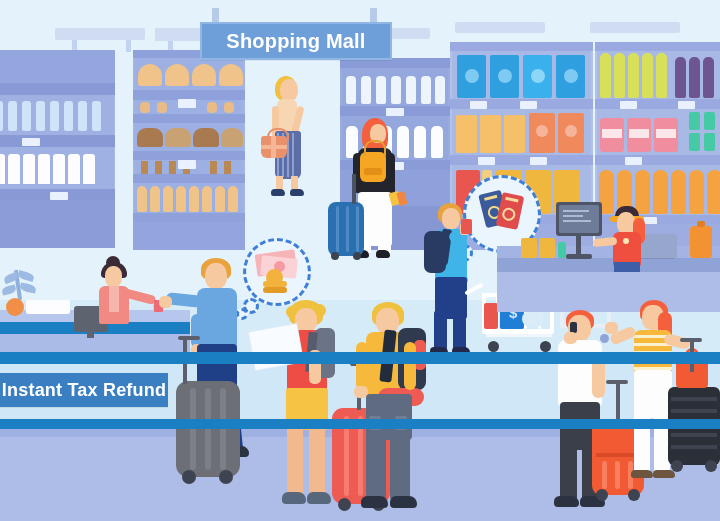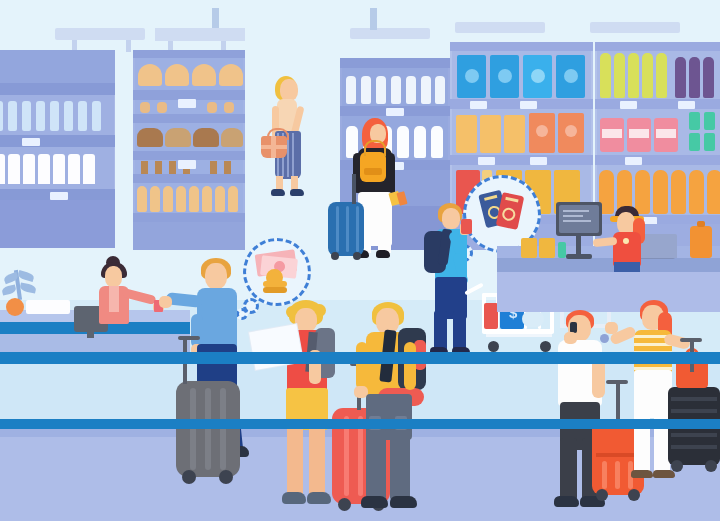--- a/index.html
+++ b/index.html
@@ -278,20 +278,23 @@
   </div>
   <div class="abs" style="left:595px;top:215px;width:130px;height:9px;background:#9aaae0;"></div>
   <div class="price-tag" style="left:640px;top:217px;width:17px;height:8px;"></div>
   <div class="abs" style="left:595px;top:224px;width:130px;height:26px;background:#9dadE1;"></div>
 
   <div class="floor-far"></div>
   <div class="floor-mid"></div>
   <div class="floor-near"></div>
   <div class="floor-shadow"></div>
 
+  <div id="mall-sign" class="sign">
+    <span>Shopping Mall</span>
+  </div>
 
   <div class="abs" style="left:263px;top:76px;width:60px;height:125px;">
     <div class="hair" style="left:12px;top:0px;width:22px;height:25px;background:#f0c03f;border-radius:50% 50% 40% 40%;"></div>
     <div class="head skin" style="left:17px;top:3px;width:18px;height:22px;"></div>
     <div class="abs" style="left:14px;top:23px;width:20px;height:34px;background:#f7d6b4;border-radius:6px 6px 2px 2px;"></div>
     <div class="arm" style="left:9px;top:30px;width:7px;height:32px;background:#f7c9a0;"></div>
     <div class="arm" style="left:31px;top:30px;width:7px;height:30px;background:#f7c9a0;transform:rotate(14deg);"></div>
     <div class="abs" style="left:12px;top:55px;width:26px;height:48px;background:#5b6ea8;border-radius:3px 3px 6px 6px;"></div>
     <div class="abs" style="left:14px;top:57px;width:2px;height:44px;background:#8fa0cf;"></div>
     <div class="abs" style="left:19px;top:57px;width:2px;height:44px;background:#8fa0cf;"></div>
@@ -611,14 +614,17 @@
     <div class="abs" style="left:9px;top:-8px;width:14px;height:12px;border:3px solid #f15a33;border-bottom:none;border-radius:8px 8px 0 0;box-sizing:border-box;"></div>
   </div>
   <div class="handle-bar" style="left:690px;top:340px;height:32px;"></div>
   <div class="handle-top" style="left:680px;top:338px;width:22px;"></div>
   <div class="wheel" style="left:671px;top:460px;width:12px;height:12px;"></div>
   <div class="wheel" style="left:705px;top:460px;width:12px;height:12px;"></div>
 
   <div class="blue-rail" style="left:0;top:352px;width:720px;height:12px;"></div>
   <div class="blue-rail" style="left:0;top:419px;width:720px;height:10px;"></div>
 
+  <div id="tax-sign" class="sign">
+    <span>Instant Tax Refund</span>
+  </div>
 
 </div>
 
 </body></html>

